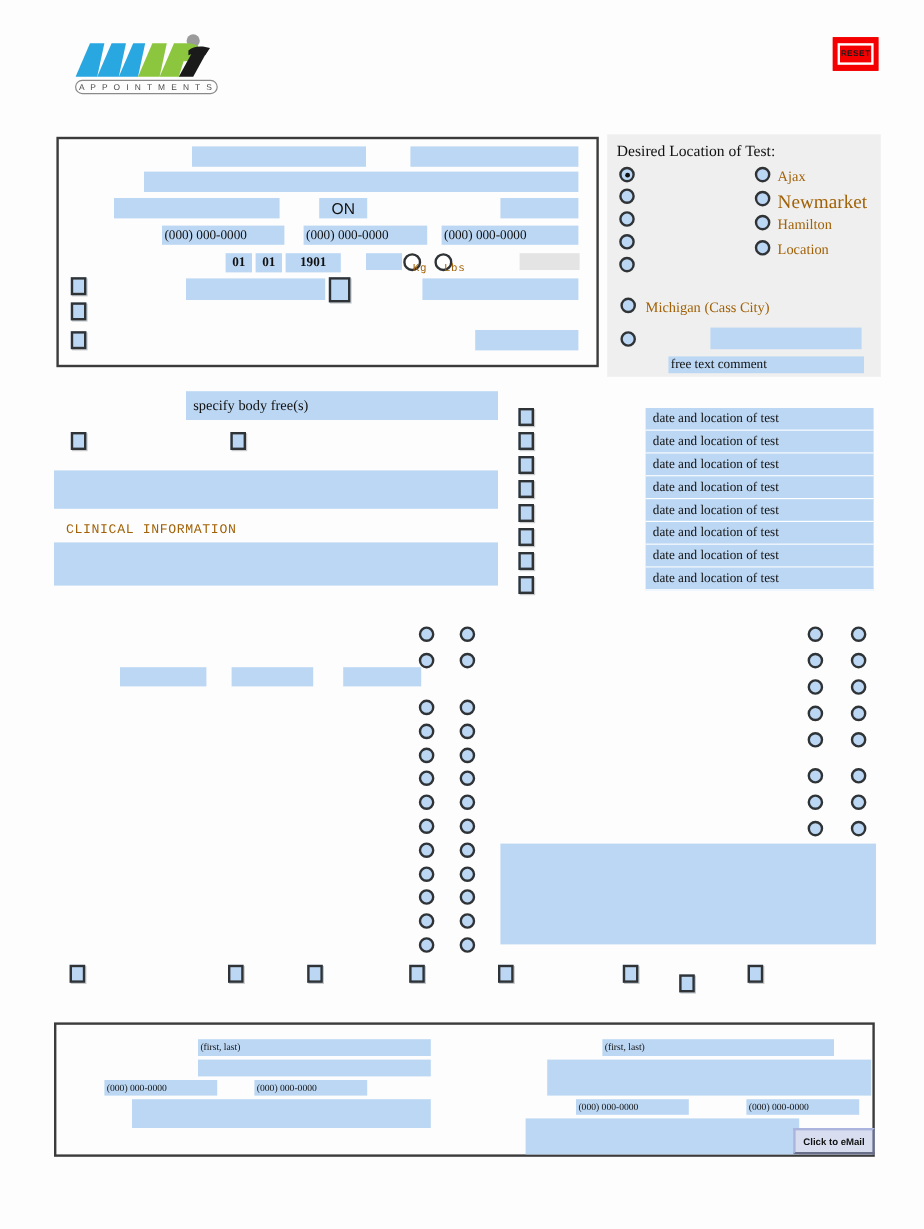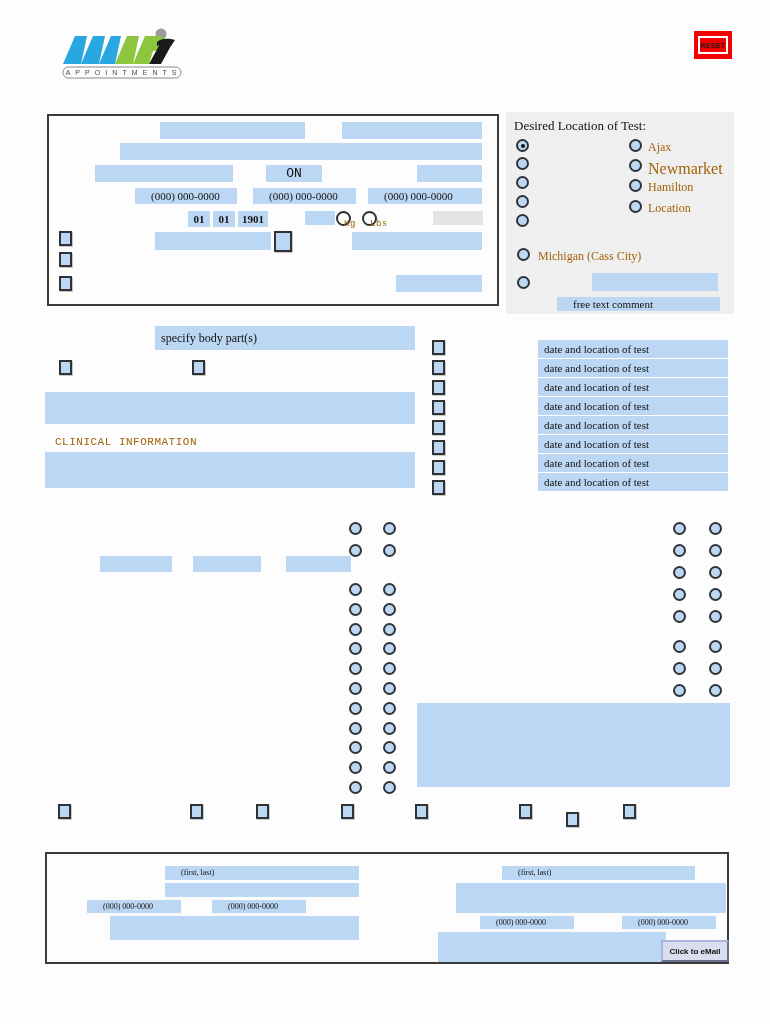--- a/index.html
+++ b/index.html
@@ -22,21 +22,21 @@
   .fld {
     position: absolute;
     background: #bcd7f3;
     border: none;
     font-family: "Liberation Serif", serif;
     font-size: 11px;
     color: #111;
     line-height: 1;
     display: flex;
     align-items: center;
-    padding-left: 16px;
+    padding-left: 2px;
     white-space: nowrap;
     overflow: hidden;
   }
   .fld.grey { background: #e4e4e4; }
   .fld.center { justify-content: center; padding-left: 0; }
 
   
   .cbx {
     position: absolute;
     width: 13px; height: 15px;
@@ -170,30 +170,30 @@
   </div>
 
   <div class="outline" style="left:47px; top:114px; width:452px; height:192px;"></div>
 
   <div class="fld" style="left:160px; top:122px; width:145px; height:17px;"></div>
   <div class="fld" style="left:342px; top:122px; width:140px; height:17px;"></div>
 
   <div class="fld" style="left:120px; top:143px; width:362px; height:17px;"></div>
 
   <div class="fld" style="left:95px; top:165px; width:138px; height:17px;"></div>
-  <div class="fld center" style="left:266px; top:165px; width:56px; height:17px; font-family:Liberation Mono, monospace; font-size:13px;">ON</div>
+  <div class="fld center" style="left:266px; top:165px; width:40px; height:17px; font-family:Liberation Sans, sans-serif; font-size:13px;">ON</div>
   <div class="fld" style="left:417px; top:165px; width:65px; height:17px;"></div>
 
   <div class="fld" style="left:135px; top:188px; width:102px; height:16px;">(000) 000-0000</div>
   <div class="fld" style="left:253px; top:188px; width:103px; height:16px;">(000) 000-0000</div>
   <div class="fld" style="left:368px; top:188px; width:114px; height:16px;">(000) 000-0000</div>
 
   <div class="fld center" style="left:188px; top:211px; width:22px; height:16px; font-weight:bold;">01</div>
   <div class="fld center" style="left:213px; top:211px; width:22px; height:16px; font-weight:bold;">01</div>
-  <div class="fld center" style="left:238px; top:211px; width:30px; height:16px; font-weight:bold;">1901</div>
+  <div class="fld center" style="left:238px; top:211px; width:46px; height:16px; font-weight:bold;">1901</div>
   <div class="fld" style="left:305px; top:211px; width:30px; height:14px;"></div>
   <div class="rad blank" style="left:336px; top:211px; width:15px; height:15px;"></div>
   <div class="lbl mono" style="left:344px; top:219px; font-size:9px;">Kg</div>
   <div class="rad blank" style="left:362px; top:211px; width:15px; height:15px;"></div>
   <div class="lbl mono" style="left:370px; top:219px; font-size:9px;">Lbs</div>
   <div class="fld grey" style="left:433px; top:211px; width:50px; height:14px;"></div>
 
   <div class="fld" style="left:155px; top:232px; width:116px; height:18px;"></div>
   <div class="cbx" style="left:274px; top:231px; width:18px; height:21px;"></div>
   <div class="fld" style="left:352px; top:232px; width:130px; height:18px;"></div>
@@ -223,21 +223,21 @@
   <div class="rad" style="left:629px; top:200px;"></div>
   <div class="lbl" style="left:648px; top:201px; font-size:12px;">Location</div>
 
   <div class="rad" style="left:517px; top:248px;"></div>
   <div class="lbl" style="left:538px; top:249px; font-size:12px;">Michigan (Cass City)</div>
 
   <div class="rad" style="left:517px; top:276px;"></div>
   <div class="fld" style="left:592px; top:273px; width:126px; height:18px;"></div>
   <div class="fld" style="left:557px; top:297px; width:163px; height:14px;">free text comment</div>
 
-  <div class="fld" style="left:155px; top:326px; width:260px; height:24px; font-size:12px; padding-left:6px;">specify body part(s)</div>
+  <div class="fld" style="left:155px; top:326px; width:260px; height:24px; font-size:12px; padding-left:6px;">specify body free(s)</div>
   <div class="cbx" style="left:59px; top:360px;"></div>
   <div class="cbx" style="left:192px; top:360px;"></div>
   <div class="fld" style="left:45px; top:392px; width:370px; height:32px;"></div>
   <div class="lbl mono" style="left:55px; top:436px; font-size:11px;">CLINICAL INFORMATION</div>
   <div class="fld" style="left:45px; top:452px; width:370px; height:36px;"></div>
 
   <div class="cbx" style="left:432px; top:340px;"></div>
   <div class="cbx" style="left:432px; top:360px;"></div>
   <div class="cbx" style="left:432px; top:380px;"></div>
   <div class="cbx" style="left:432px; top:400px;"></div>

